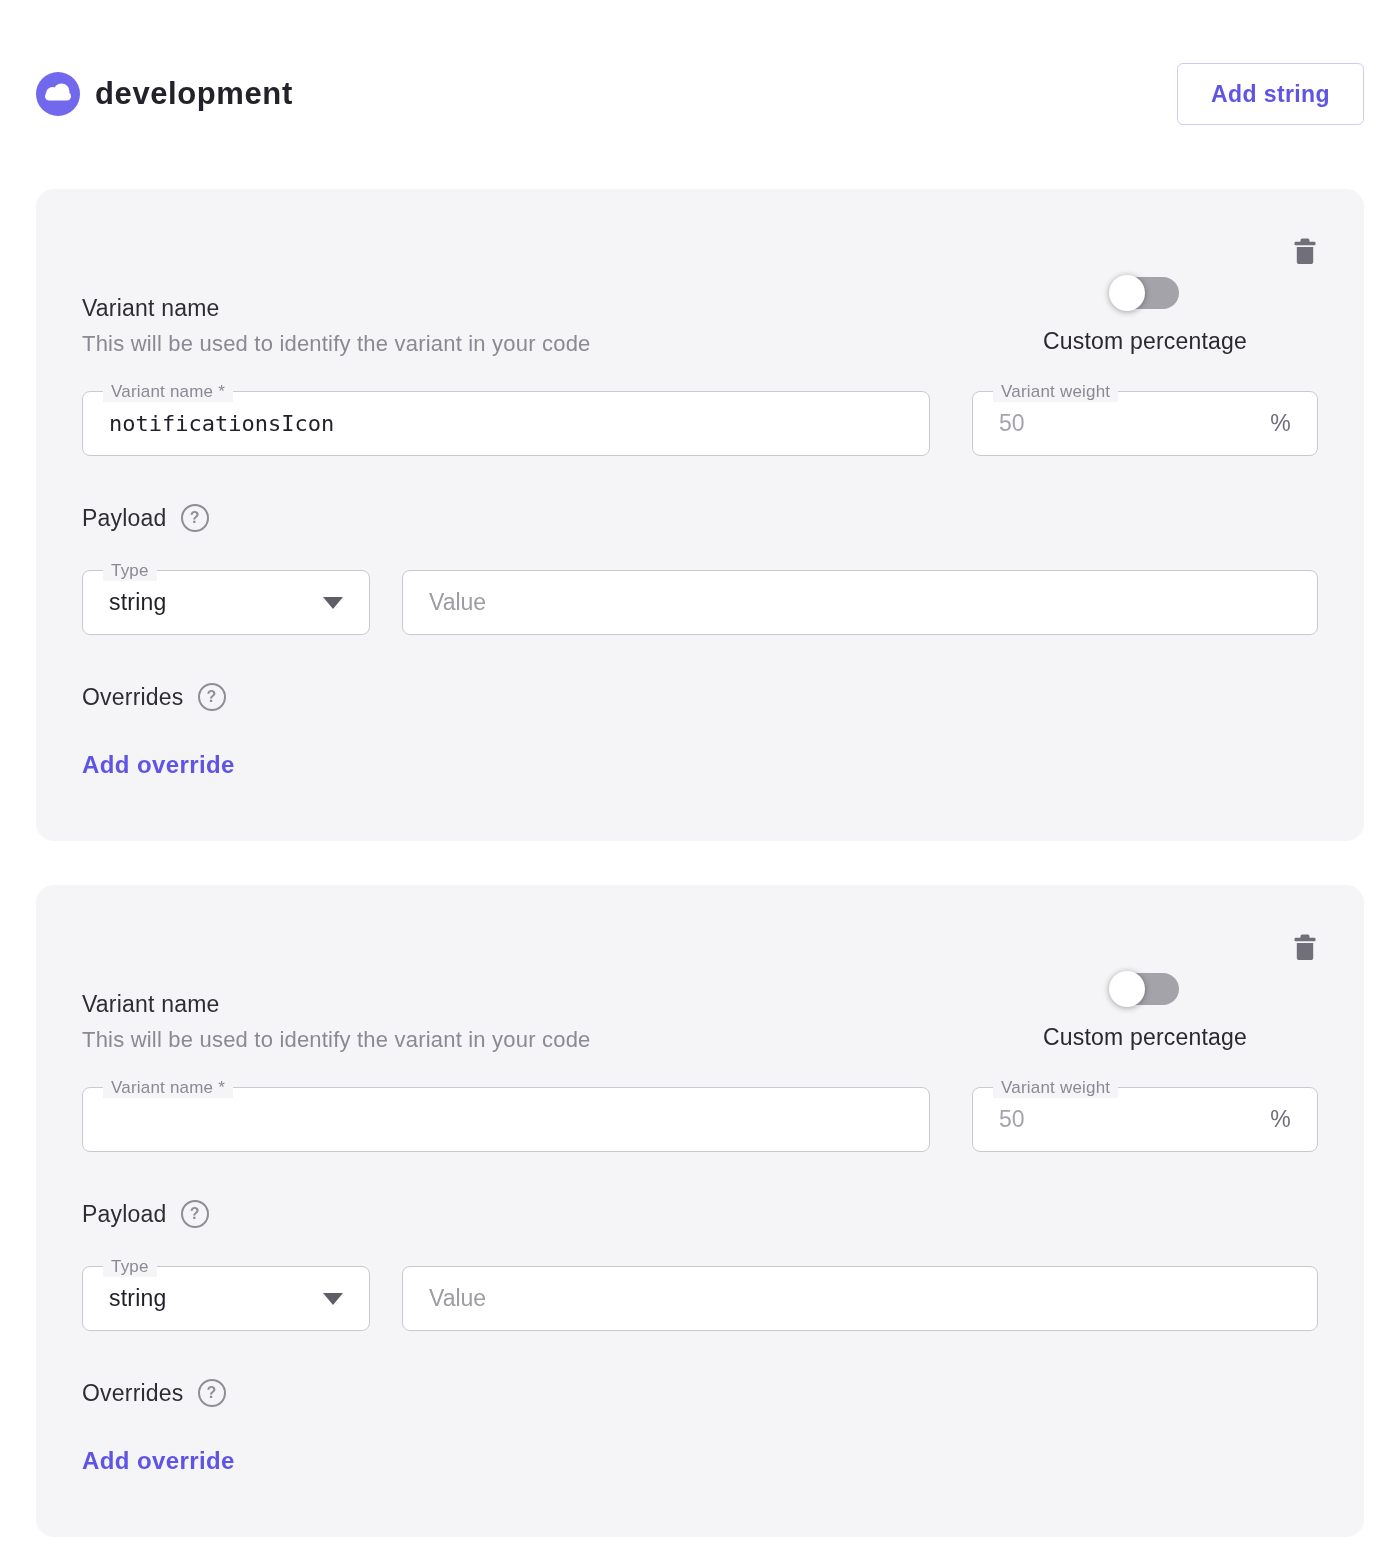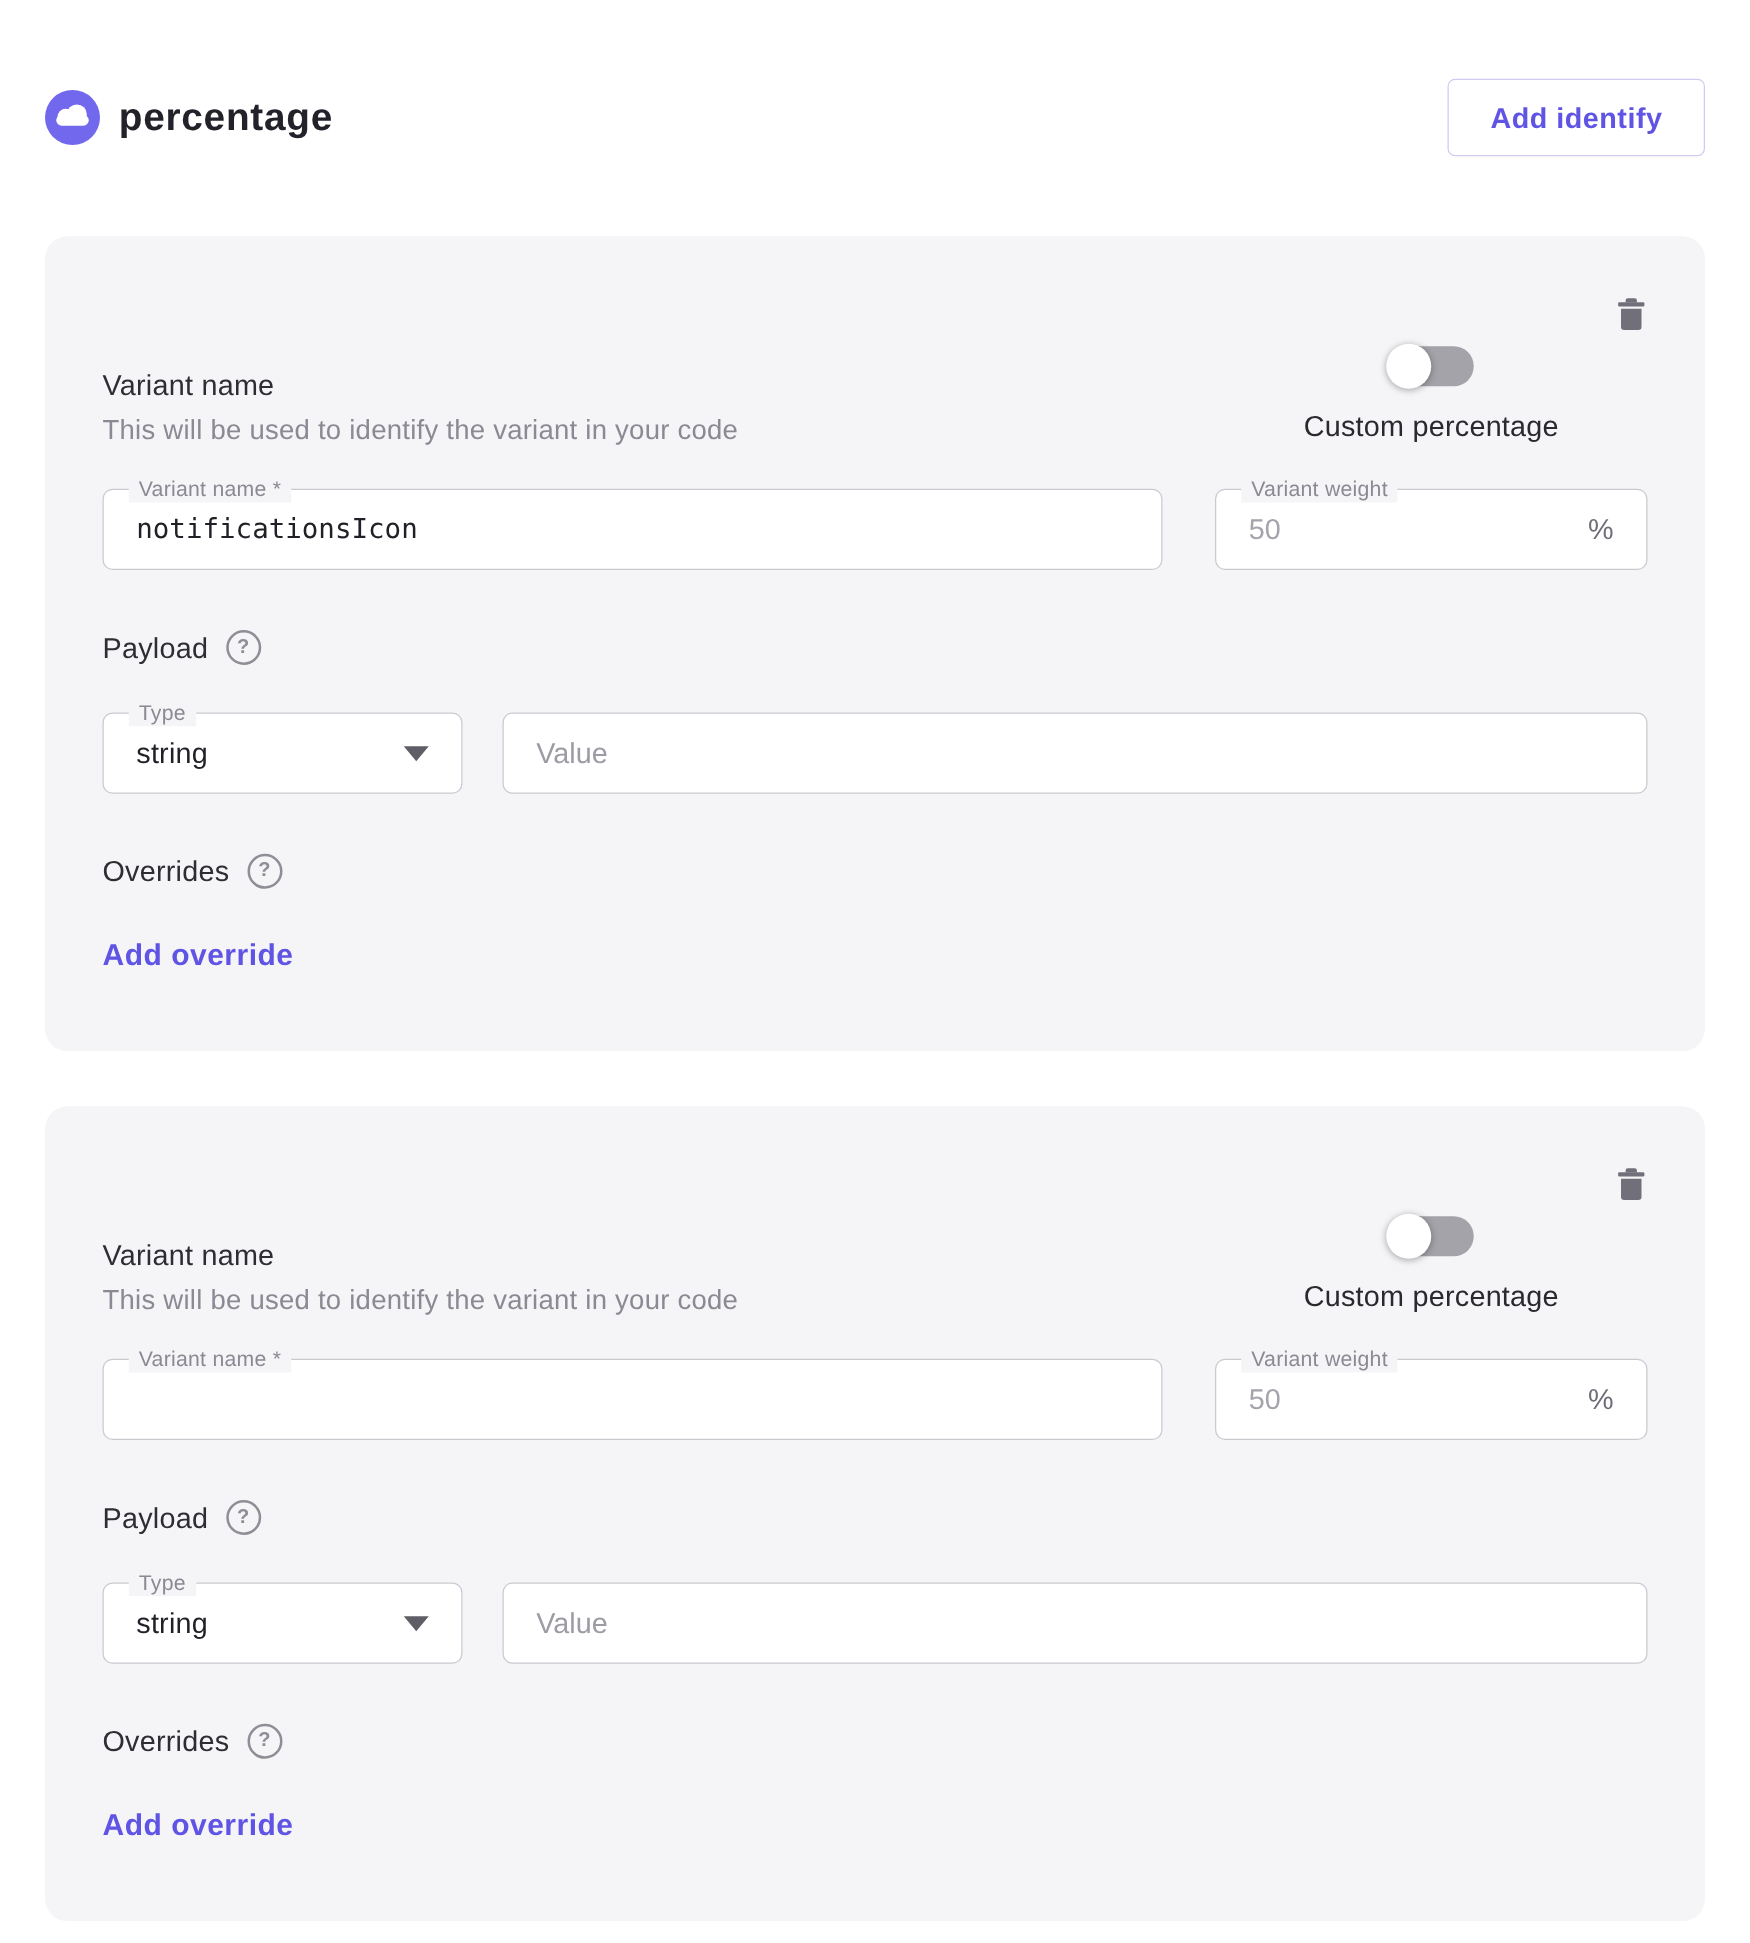--- a/index.html
+++ b/index.html
@@ -182,23 +182,23 @@
 <div class="page">
 
   <div class="header">
     <div class="env">
       <svg class="env-icon" viewBox="0 0 44 44">
         <circle cx="22" cy="22" r="22" fill="#7268ee"></circle>
         <circle cx="16.5" cy="21.5" r="6.5" fill="#ffffff"></circle>
         <circle cx="25.5" cy="19.5" r="8" fill="#ffffff"></circle>
         <rect x="9" y="20" width="26" height="8.5" rx="4.25" fill="#ffffff"></rect>
       </svg>
-      <h1 class="page-title">percentage</h1>
-    </div>
-    <button class="add-variant-btn">Add identify</button>
+      <h1 class="page-title">development</h1>
+    </div>
+    <button class="add-variant-btn">Add string</button>
   </div>
 
   <section class="card">
     <div class="trash-row">
       <button class="trash-btn" aria-label="delete variant">
         <svg width="26" height="28" viewBox="0 0 26 28">
           <path d="M8.5 5 V3.2 A1.7 1.7 0 0 1 10.2 1.5 H15.8 A1.7 1.7 0 0 1 17.5 3.2 V5 Z"></path>
           <rect x="2.5" y="4.8" width="21" height="3.4" rx="1"></rect>
           <path d="M4.8 10 H21.2 V24.4 A2.6 2.6 0 0 1 18.6 27 H7.4 A2.6 2.6 0 0 1 4.8 24.4 Z"></path>
         </svg>

